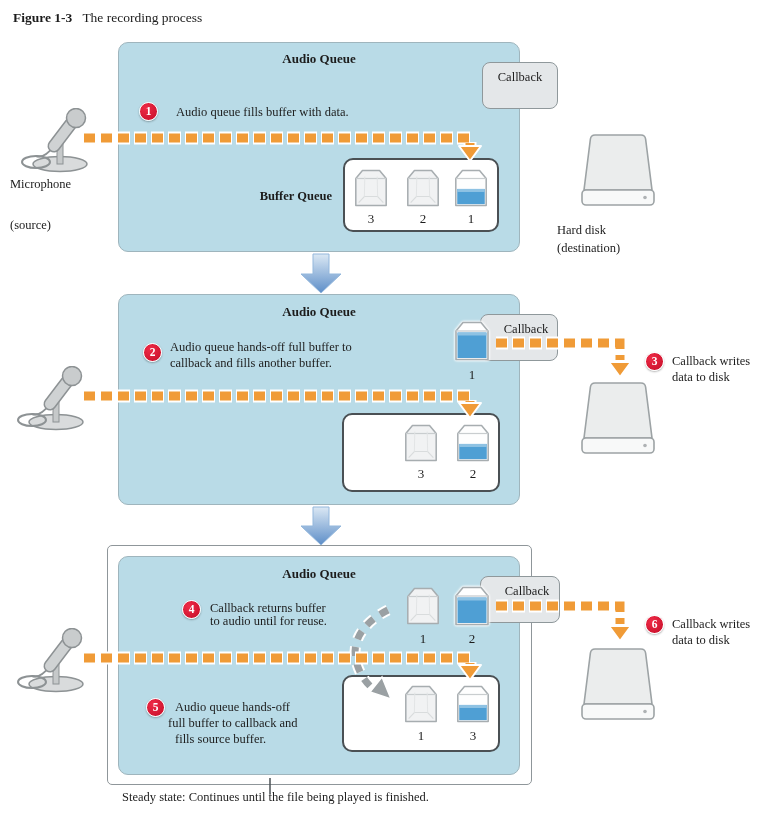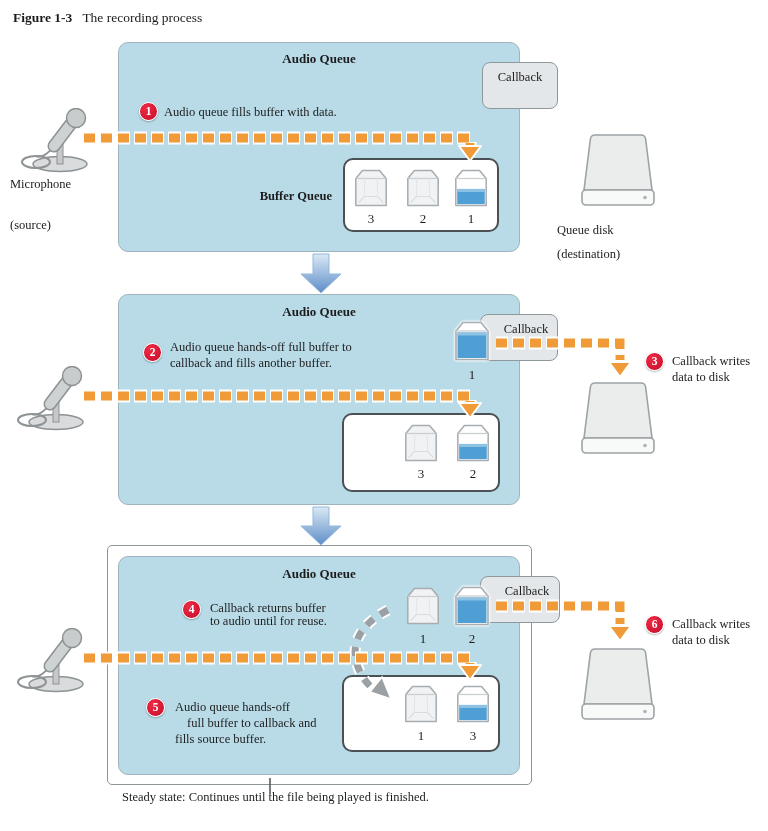--- a/index.html
+++ b/index.html
@@ -38,21 +38,21 @@
   </div>
 
   <div class="abs panel" style="left:118px;top:42px;width:402px;height:210px;"></div>
   <div class="abs panel-title" style="left:118px;top:51px;width:402px;">Audio Queue</div>
 
   <div class="abs callback-box z2" style="left:482px;top:62px;width:76px;height:47px;">
     <span>Callback</span>
   </div>
 
   <div class="abs badge z3" style="left:139px;top:102px;">1</div>
-  <div class="abs step-text z3" style="left:164px;top:104px;">Audio queue fills buffer with data.</div>
+  <div class="abs step-text z3" style="left:176px;top:104px;">Audio queue fills buffer with data.</div>
 
   <div class="abs queue-box z2" style="left:343px;top:158px;width:156px;height:74px;"></div>
   <div class="abs bq-label z3" style="left:210px;top:189px;width:122px;">Buffer Queue</div>
 
   <div class="abs z3" style="left:352px;top:167px;">
     <svg width="38" height="42" viewBox="0 0 40 44">
       <polygon points="4,12 11,3.5 29,3.5 36,12 36,40.5 4,40.5" fill="#f1f2f3" stroke="#a7adb0" stroke-width="1.6" stroke-linejoin="round"></polygon>
       <line x1="4" y1="12" x2="36" y2="12" stroke="#c9cdcf" stroke-width="1.3"></line>
       <polyline points="7,37.5 13,31 27,31 33,37.5" fill="none" stroke="#d9dcdd" stroke-width="1.2"></polyline>
       <line x1="13" y1="31" x2="13.5" y2="10" stroke="#e2e4e5" stroke-width="1"></line>
@@ -94,22 +94,22 @@
   <div class="abs small-label" style="left:10px;top:176px;width:120px;">Microphone</div>
   <div class="abs small-label" style="left:10px;top:192px;width:120px;margin-top:25px;">(source)</div>
 
   <div class="abs" style="left:577px;top:132px;">
     <svg width="82" height="80" viewBox="0 0 82 80">
       <path d="M18,3 L64,3 Q68,3 68.6,7 L75,58 L7,58 L13.4,7 Q14,3 18,3 Z" fill="#ebeded" stroke="#9da3a5" stroke-width="1.6"></path>
       <rect x="5" y="58" width="72" height="15" rx="4" fill="#f8f9f9" stroke="#9da3a5" stroke-width="1.6"></rect>
       <circle cx="68" cy="65.5" r="1.8" fill="#aeb2b4"></circle>
     </svg>
   </div>
-  <div class="abs small-label" style="left:557px;top:222px;width:120px;">Queue disk</div>
-  <div class="abs small-label" style="left:557px;top:246px;width:120px;">(destination)</div>
+  <div class="abs small-label" style="left:557px;top:222px;width:120px;">Hard disk</div>
+  <div class="abs small-label" style="left:557px;top:240px;width:120px;">(destination)</div>
 
   <div class="abs panel" style="left:118px;top:294px;width:402px;height:211px;"></div>
   <div class="abs panel-title" style="left:118px;top:304px;width:402px;">Audio Queue</div>
 
   <div class="abs callback-box z2" style="left:480px;top:314px;width:78px;height:47px;padding-left:14px;">
     <span>Callback</span>
   </div>
 
   <div class="abs badge z3" style="left:143px;top:343px;">2</div>
   <div class="abs step-text z3" style="left:170px;top:339px;">Audio queue hands-off full buffer to</div>
@@ -201,21 +201,21 @@
   </div>
   <div class="abs num-label z4" style="left:404px;top:631px;width:38px;">1</div>
   <div class="abs num-label z4" style="left:453px;top:631px;width:38px;">2</div>
 
   <div class="abs badge z3" style="left:645px;top:615px;">6</div>
   <div class="abs step-text z3" style="left:672px;top:616px;">Callback writes</div>
   <div class="abs step-text z3" style="left:672px;top:632px;">data to disk</div>
 
   <div class="abs badge z3" style="left:146px;top:698px;">5</div>
   <div class="abs step-text z3" style="left:175px;top:699px;">Audio queue hands-off</div>
-  <div class="abs step-text z3" style="left:187px;top:715px;">full buffer to callback and</div>
+  <div class="abs step-text z3" style="left:168px;top:715px;">full buffer to callback and</div>
   <div class="abs step-text z3" style="left:175px;top:731px;">fills source buffer.</div>
 
   <div class="abs queue-box z2" style="left:342px;top:675px;width:158px;height:77px;"></div>
   <div class="abs z3" style="left:402px;top:683px;">
     <svg width="38" height="42" viewBox="0 0 40 44">
       <polygon points="4,12 11,3.5 29,3.5 36,12 36,40.5 4,40.5" fill="#f1f2f3" stroke="#a7adb0" stroke-width="1.6" stroke-linejoin="round"></polygon>
       <line x1="4" y1="12" x2="36" y2="12" stroke="#c9cdcf" stroke-width="1.3"></line>
       <polyline points="7,37.5 13,31 27,31 33,37.5" fill="none" stroke="#d9dcdd" stroke-width="1.2"></polyline>
       <line x1="13" y1="31" x2="13.5" y2="10" stroke="#e2e4e5" stroke-width="1"></line>
       <line x1="27" y1="31" x2="26.5" y2="10" stroke="#e2e4e5" stroke-width="1"></line>

